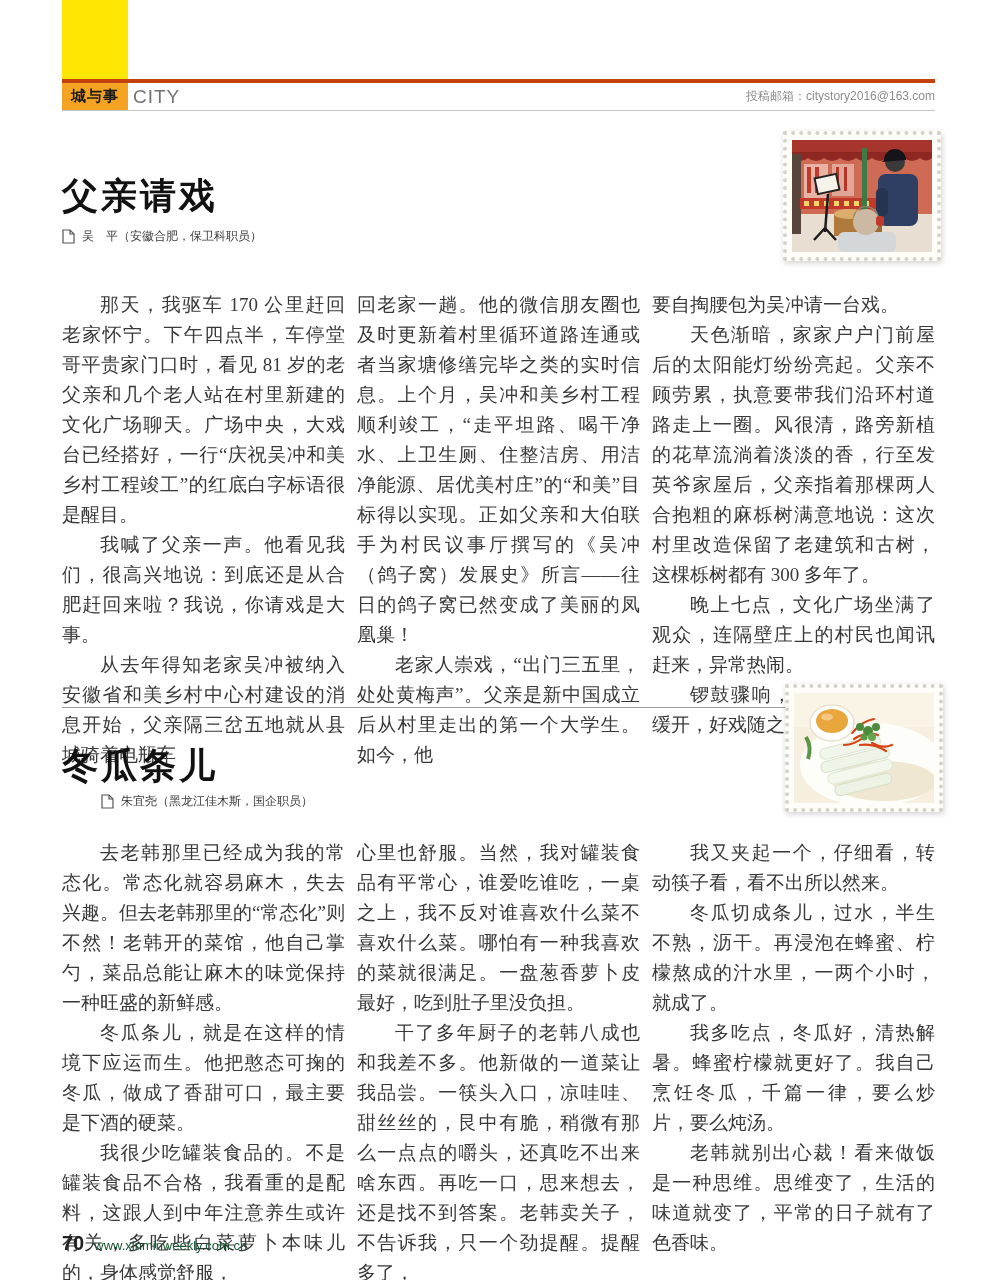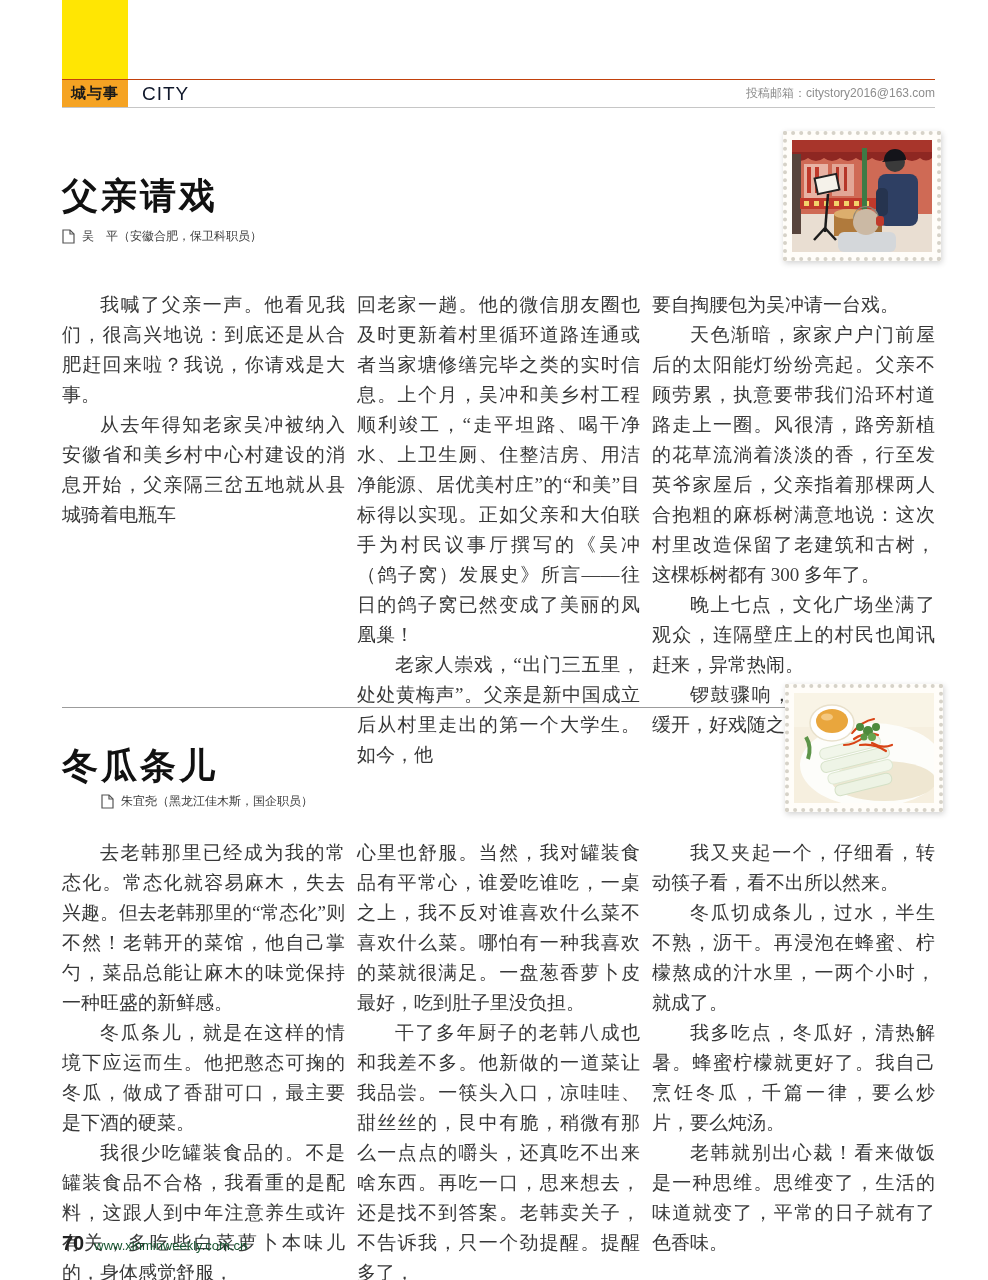--- a/index.html
+++ b/index.html
@@ -4,23 +4,23 @@
 <style>
   html,body{margin:0;padding:0;}
   body{
     width:988px;height:1280px;position:relative;background:#ffffff;
     font-family:"Liberation Serif","DejaVu Serif",serif;color:#333;overflow:hidden;
   }
   .abs{position:absolute;}
 
   
   .yellow-block{left:62px;top:0;width:66px;height:79px;background:#ffe603;}
-  .header-band{left:62px;top:79px;width:873px;height:27px;border-top:1px solid #c2410c;border-bottom:1px solid #c6c6c6;display:flex;align-items:center;}
+  .header-band{left:62px;top:79px;width:873px;height:27px;border-top:4px solid #c2410c;border-bottom:1px solid #c6c6c6;display:flex;align-items:center;}
   .section-label{width:66px;height:27px;background:#f5a323;color:#1a1a1a;font-weight:bold;font-size:15px;display:flex;align-items:center;justify-content:center;letter-spacing:1px;flex:0 0 auto;}
-  .section-en{font-family:"Liberation Sans","DejaVu Sans",sans-serif;color:#0f172a;font-size:19px;margin-left:14px;letter-spacing:1px;}
+  .section-en{font-family:"Liberation Sans","DejaVu Sans",sans-serif;color:#737373;font-size:19px;margin-left:5px;letter-spacing:1px;}
   .email-note{margin-left:auto;font-family:"Liberation Sans","DejaVu Sans",sans-serif;color:#8d8d8d;font-size:12px;}
 
   
   .article-title{font-weight:900;color:#111;font-size:36px;line-height:1;letter-spacing:3px;font-family:"Liberation Serif","DejaVu Serif",serif;margin-top:28px;}
   .byline{display:flex;align-items:center;gap:7px;font-size:12px;color:#3c3c3c;font-family:"Liberation Sans","DejaVu Sans",sans-serif;}
   .byline svg{display:block;}
 
   
   .cols{display:flex;gap:12px;width:873px;}
   .col{width:283px;flex:0 0 auto;}
@@ -102,20 +102,21 @@
       <rect x="46" y="92" width="58" height="20" rx="6" fill="#d4d7da"></rect>
       <circle cx="74" cy="82" r="13" fill="#cbb9a4"></circle>
       <path d="M61 80 a13 13 0 0 1 26-2 l-5 -8 a13 13 0 0 0 -18 2 z" fill="#8e8679"></path>
       <rect x="84" y="76" width="8" height="10" rx="3" fill="#c0392b"></rect>
     </g>
   </svg>
 </div>
 
 <div class="abs cols" style="left:62px;top:290px;">
     <div class="col">
+      <p class="ind">那天，我驱车 170 公里赶回老家怀宁。下午四点半，车停堂哥平贵家门口时，看见 81 岁的老父亲和几个老人站在村里新建的文化广场聊天。广场中央，大戏台已经搭好，一行“庆祝吴冲和美乡村工程竣工”的红底白字标语很是醒目。</p>
       <p class="ind">我喊了父亲一声。他看见我们，很高兴地说：到底还是从合肥赶回来啦？我说，你请戏是大事。</p>
       <p class="ind">从去年得知老家吴冲被纳入安徽省和美乡村中心村建设的消息开始，父亲隔三岔五地就从县城骑着电瓶车</p>
     </div>
     <div class="col">
       <p class="cont">回老家一趟。他的微信朋友圈也及时更新着村里循环道路连通或者当家塘修缮完毕之类的实时信息。上个月，吴冲和美乡村工程顺利竣工，“走平坦路、喝干净水、上卫生厕、住整洁房、用洁净能源、居优美村庄”的“和美”目标得以实现。正如父亲和大伯联手为村民议事厅撰写的《吴冲（鸽子窝）发展史》所言——往日的鸽子窝已然变成了美丽的凤凰巢！</p>
       <p class="ind">老家人崇戏，“出门三五里，处处黄梅声”。父亲是新中国成立后从村里走出的第一个大学生。如今，他</p>
     </div>
     <div class="col">
       <p class="cont">要自掏腰包为吴冲请一台戏。</p>
       <p class="ind">天色渐暗，家家户户门前屋后的太阳能灯纷纷亮起。父亲不顾劳累，执意要带我们沿环村道路走上一圈。风很清，路旁新植的花草流淌着淡淡的香，行至发英爷家屋后，父亲指着那棵两人合抱粗的麻栎树满意地说：这次村里改造保留了老建筑和古树，这棵栎树都有 300 多年了。</p>

